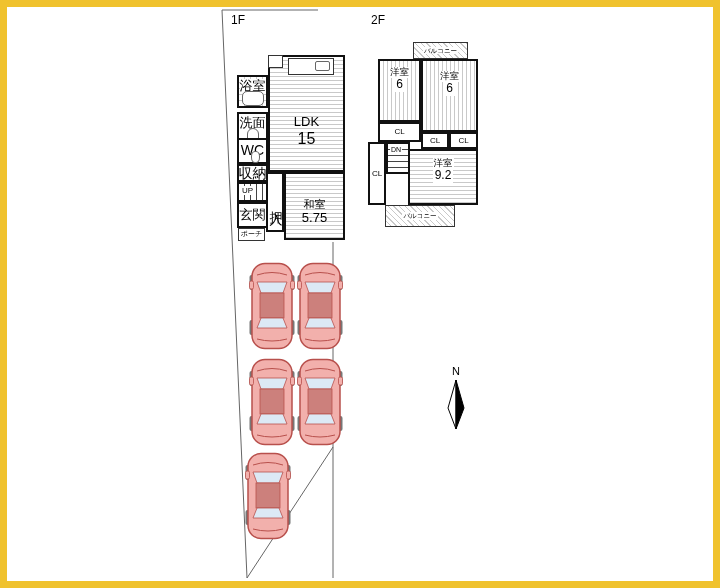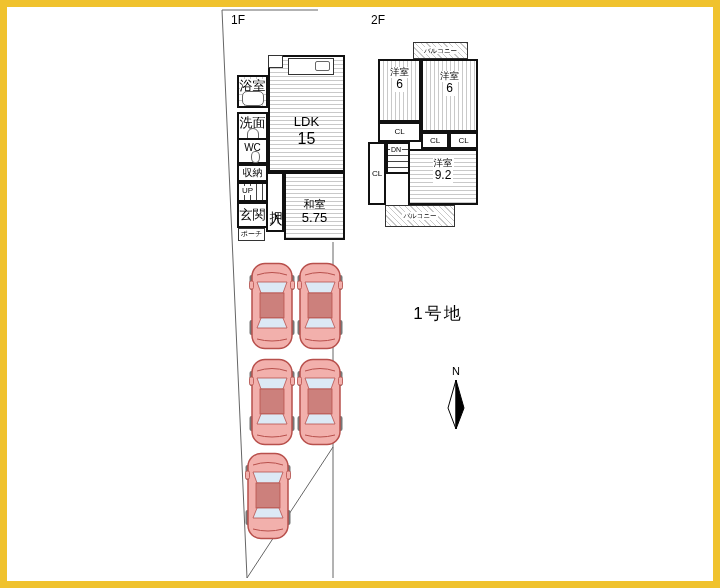--- a/index.html
+++ b/index.html
@@ -12,21 +12,21 @@
   svg.overlay{position:absolute;left:0;top:0;pointer-events:none;}
   .floor-label{position:absolute;font-size:12px;}
   .room{
     position:absolute;box-sizing:border-box;background:#fff;
     border:2px solid var(--wall,#111);
     display:flex;flex-direction:column;align-items:center;
   }
   .thinb{border-width:1px;border-color:#333;}
   .jc{justify-content:center;}
   .lbl{line-height:1.15;white-space:nowrap;}
-  .t6{font-size:6.5px;} .t7{font-size:7px;} .t8{font-size:8px;} .t85{font-size:10px;}
+  .t6{font-size:6.5px;} .t7{font-size:7px;} .t8{font-size:8px;} .t85{font-size:14px;}
   .t9{font-size:13px;} .t95{font-size:9.5px;} .t11{font-size:11px;} .t12{font-size:12px;}
   .t13{font-size:13px;} .t16{font-size:16px;}
   .hatch-h{background-image:repeating-linear-gradient(to bottom,transparent 0 3px,var(--hatch,#c9c9c9) 3px 4px);}
   .hatch-v{background-image:repeating-linear-gradient(to right,transparent 0 3px,var(--hatch,#c9c9c9) 3px 4px);}
   .hatch-d{background-image:repeating-linear-gradient(45deg,transparent 0 3px,var(--hatch,#c9c9c9) 3px 4px);}
   .hatch-grid{background-image:
     repeating-linear-gradient(to right,transparent 0 5px,var(--hatch,#c9c9c9) 5px 6px),
     repeating-linear-gradient(to bottom,transparent 0 5px,var(--hatch,#c9c9c9) 5px 6px);}
   .treads-v{background-image:repeating-linear-gradient(to right,transparent 0 5px,#444 5px 6px);}
   .treads-h{background-image:repeating-linear-gradient(to bottom,transparent 0 5px,#444 5px 6px);}
@@ -157,21 +157,20 @@
 
   <div class="room hatch-h" style="left:408px;top:149px;width:70px;height:56px">
     <div class="lbl t95" style="margin-top:7px;background:#fff;padding:0 1px">洋室</div>
     <div class="lbl t12" style="background:#fff;padding:0 2px">9.2</div>
   </div>
 
   <div class="room thinb hatch-d jc" style="left:385px;top:205px;width:70px;height:22px">
     <div class="lbl t6" style="background:#fff;padding:0 1px">バルコニー</div>
   </div>
 
-  <div class="lot-title" style="left:398px;top:302px;width:80px">1号地</div>
 
   <div class="compass-n" style="left:440px;top:365px;width:32px">N</div>
   <svg class="abs" style="left:440px;top:379px" width="32" height="52" viewBox="0 0 32 52">
     <polygon points="16,1 8,29 16,50" style="fill:#fff;stroke:#000;stroke-width:1"></polygon>
     <polygon points="16,1 24,29 16,50" style="fill:#000;stroke:#000;stroke-width:1"></polygon>
   </svg>
 
   <svg class="car" style="left:249px;top:262px" width="46" height="88">
       <use href="#car-sym"></use>
     </svg>

